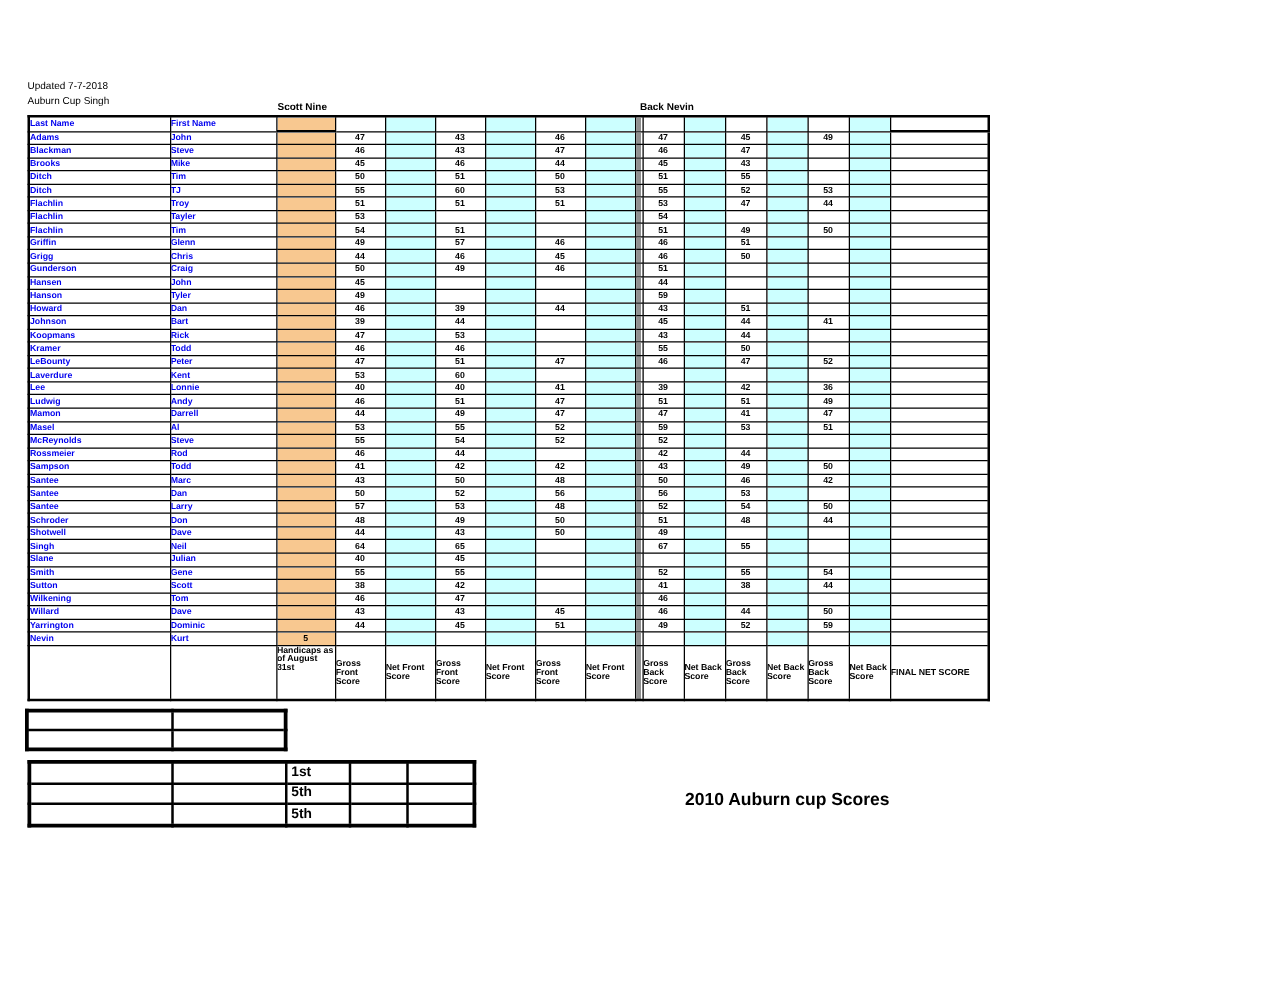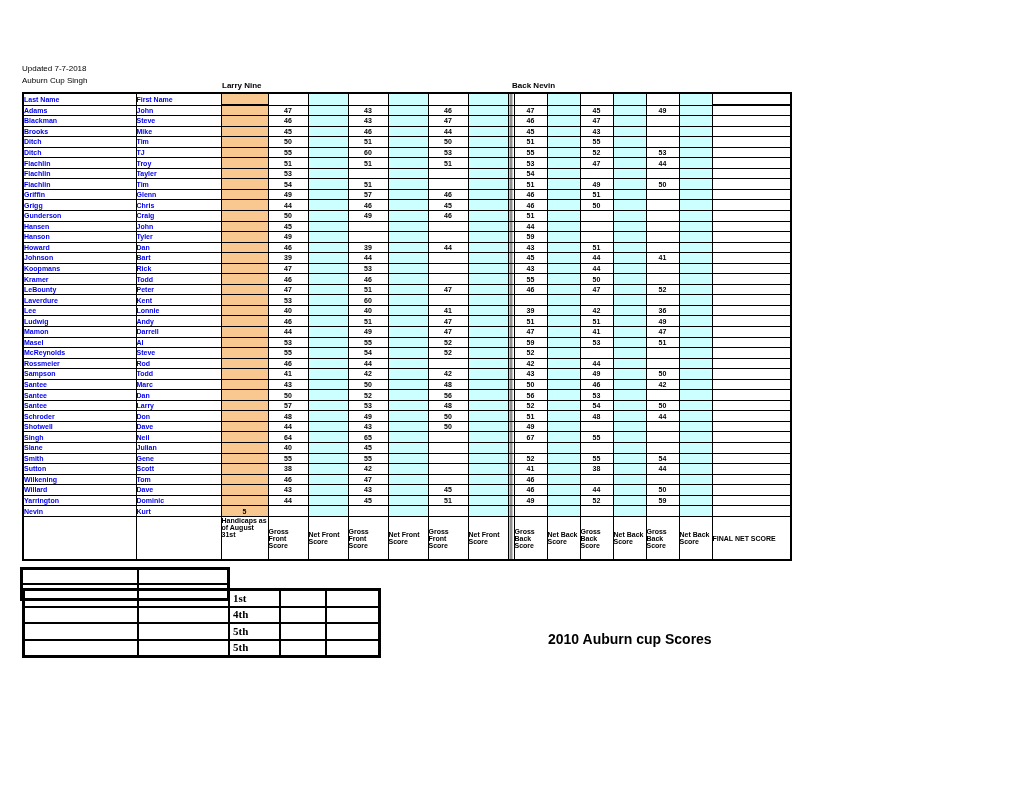--- a/index.html
+++ b/index.html
@@ -21,31 +21,31 @@
   td.flabel{border:2px solid #000;font-size:6.5px;font-weight:bold;text-align:left;
         vertical-align:bottom;padding:1px;line-height:1.15;word-wrap:break-word;white-space:normal;}
   tr.hrow{height:12px;}
   tr.drow{height:10.55px;}
   tr.frow{height:44px;}
   .boxtable{position:absolute;border-collapse:collapse;table-layout:fixed;}
   .boxtable td{border:2px solid #000;padding:0;overflow:hidden;font-size:11px;font-weight:bold;
         padding-left:3px;vertical-align:middle;line-height:1;}
   .tblA{left:20px;top:567px;border:3px solid #000;}
   .tblA td{height:13px;}
-  .tblB{left:22px;top:588px;border:3px solid #000;font-family:Liberation Serif, serif;}
+  .tblB{left:22px;top:608px;border:3px solid #000;}
   .tblB td{height:14.5px;}
   .bottom-title{position:absolute;left:548px;top:631px;font-size:14px;font-weight:bold;color:#000;}
 </style>
 </head>
 <body>
 
 <div class="page">
   <div class="smalltext" style="left:22px;top:64px;">Updated 7-7-2018</div>
   <div class="smalltext" style="left:22px;top:76px;">Auburn Cup Singh</div>
-  <div class="boldlabel" style="left:222px;top:81px;">Larry Nine</div>
+  <div class="boldlabel" style="left:222px;top:81px;">Scott Nine</div>
   <div class="boldlabel" style="left:512px;top:81px;">Back Nevin</div>
 
   <table class="scores">
     <colgroup id="scores-cols">
         <col style="width: 113px;">
         <col style="width: 85px;">
         <col style="width: 47px;">
         <col style="width: 40px;">
         <col style="width: 40px;">
         <col style="width: 40px;">
@@ -862,27 +862,20 @@
         <tr>
           <td style="width: 109px;"></td>
           <td style="width: 86px;"></td>
           <td style="width: 46px;">1st</td>
           <td style="width: 41px;"></td>
           <td style="width: 48px;"></td>
         </tr>
         <tr>
           <td style="width: 109px;"></td>
           <td style="width: 86px;"></td>
-          <td style="width: 46px;">4th</td>
-          <td style="width: 41px;"></td>
-          <td style="width: 48px;"></td>
-        </tr>
-        <tr>
-          <td style="width: 109px;"></td>
-          <td style="width: 86px;"></td>
           <td style="width: 46px;">5th</td>
           <td style="width: 41px;"></td>
           <td style="width: 48px;"></td>
         </tr>
         <tr>
           <td style="width: 109px;"></td>
           <td style="width: 86px;"></td>
           <td style="width: 46px;">5th</td>
           <td style="width: 41px;"></td>
           <td style="width: 48px;"></td>

